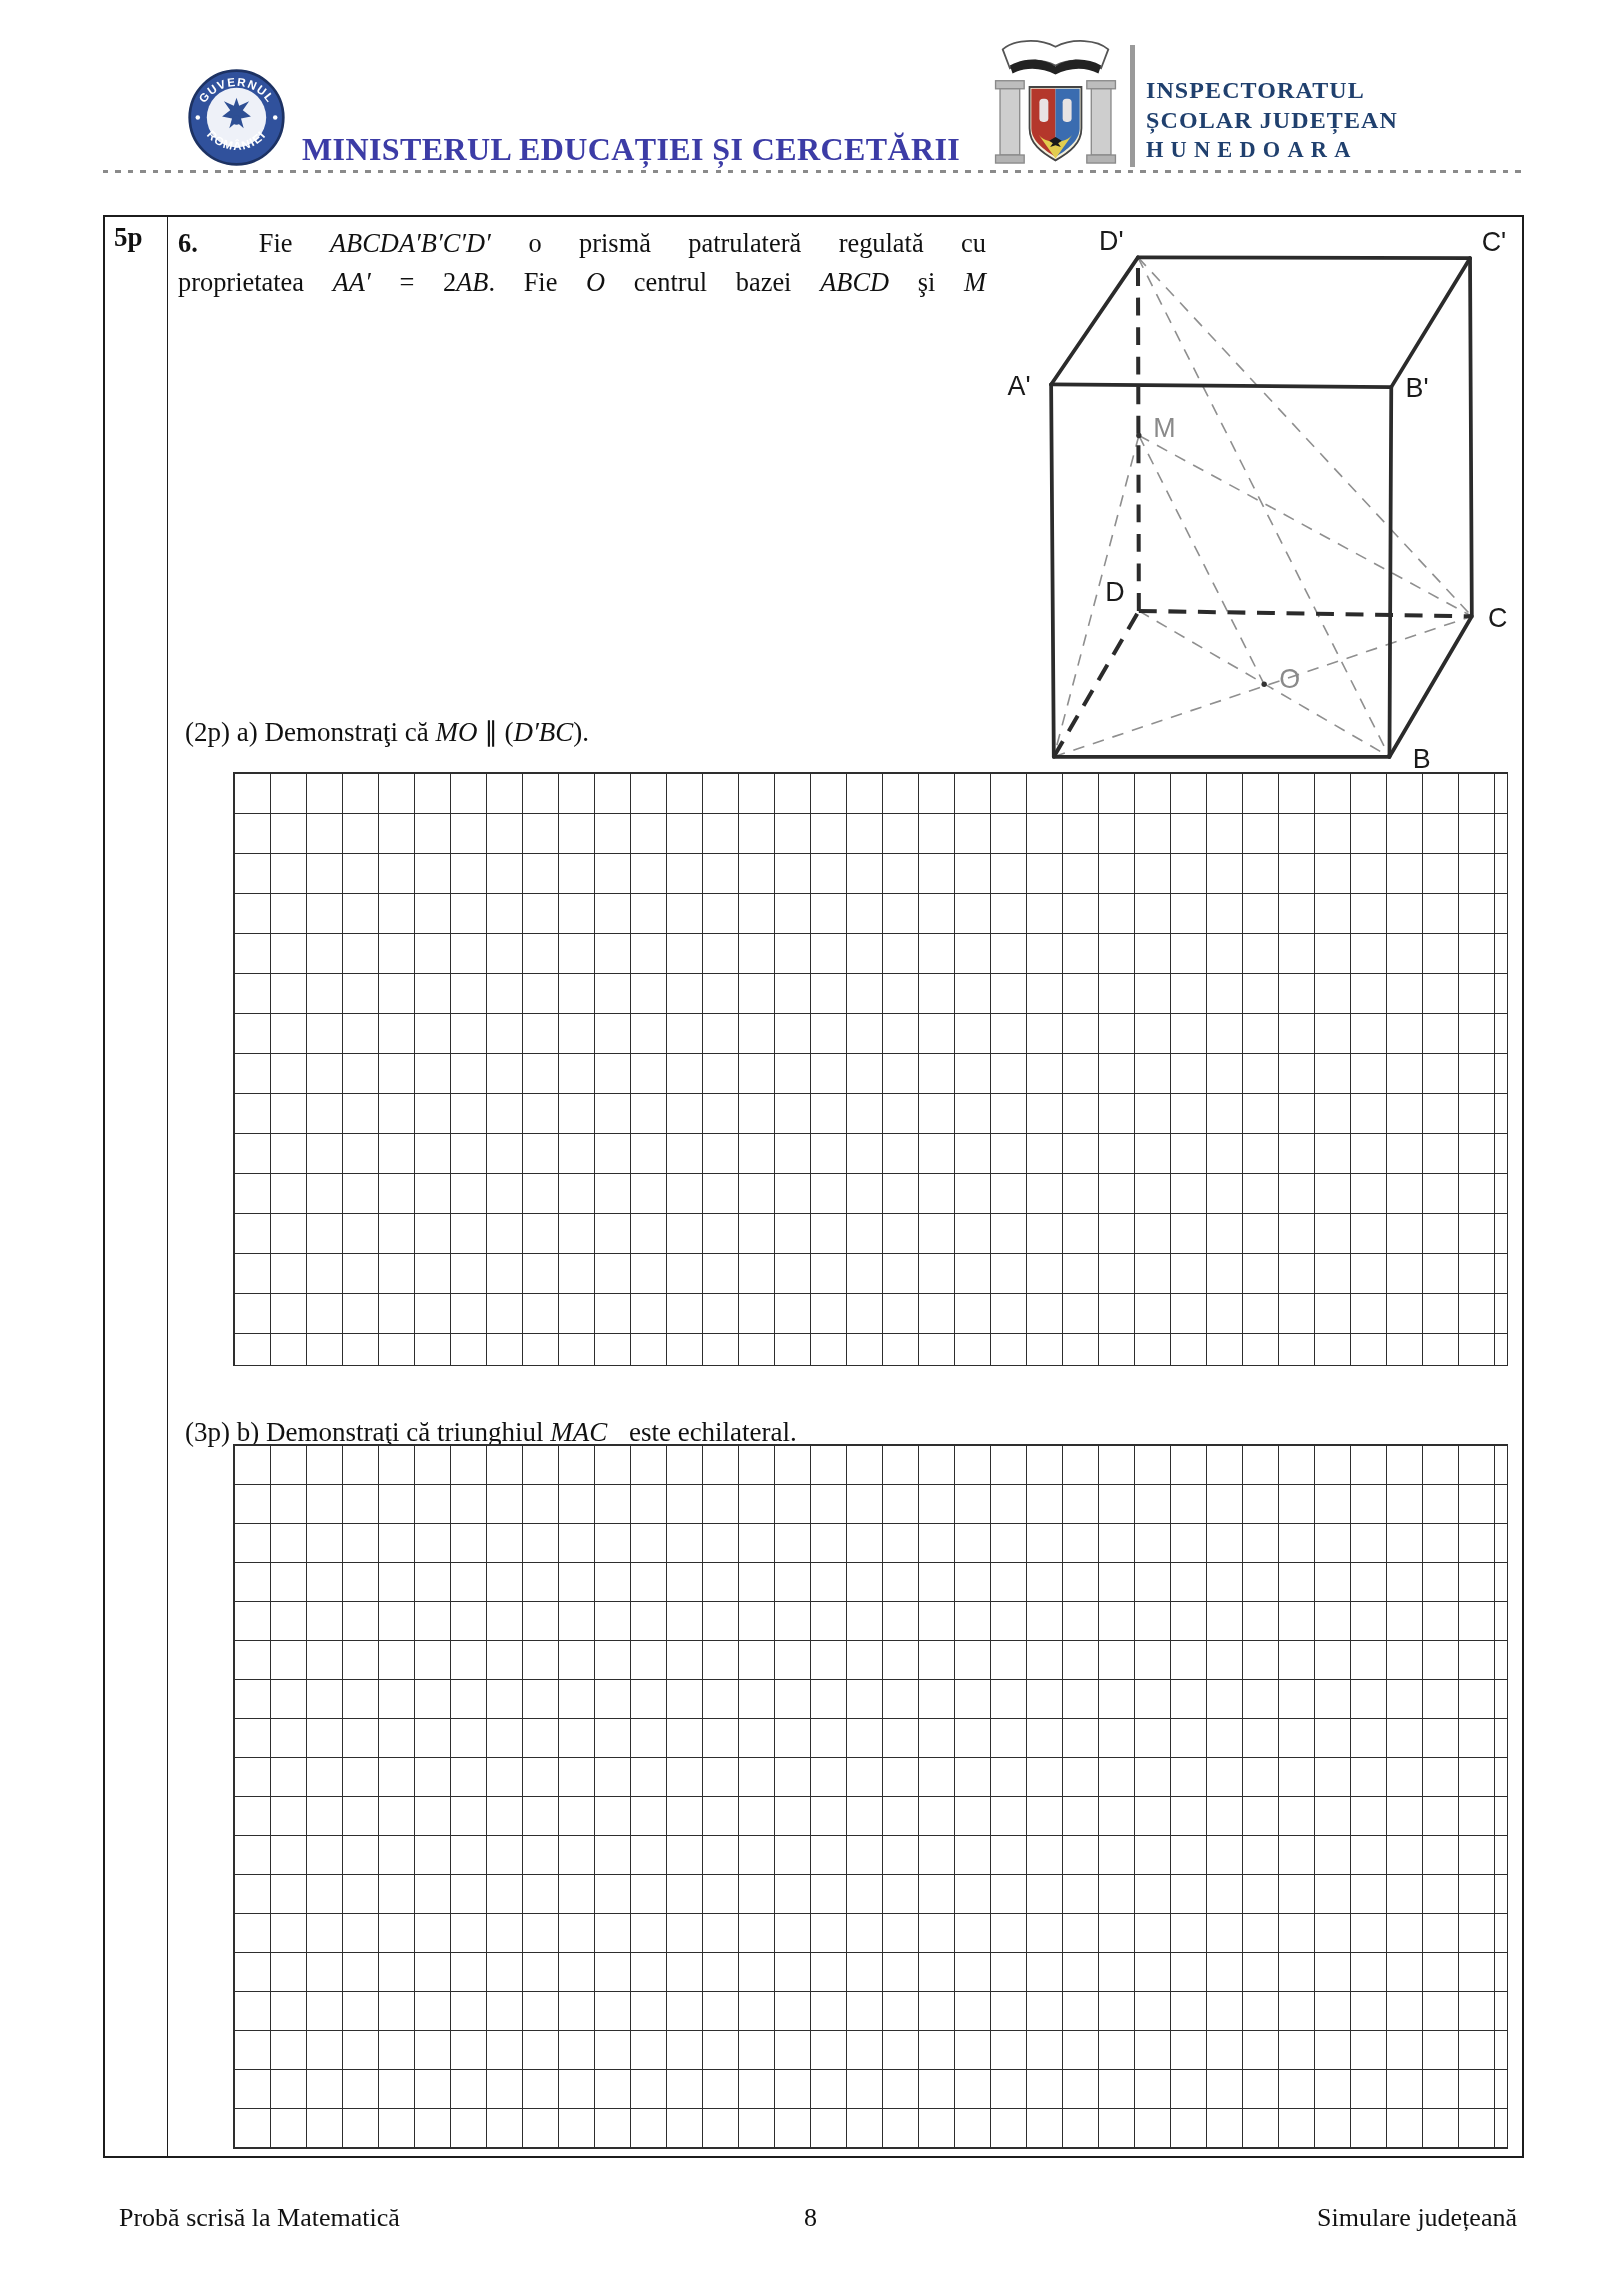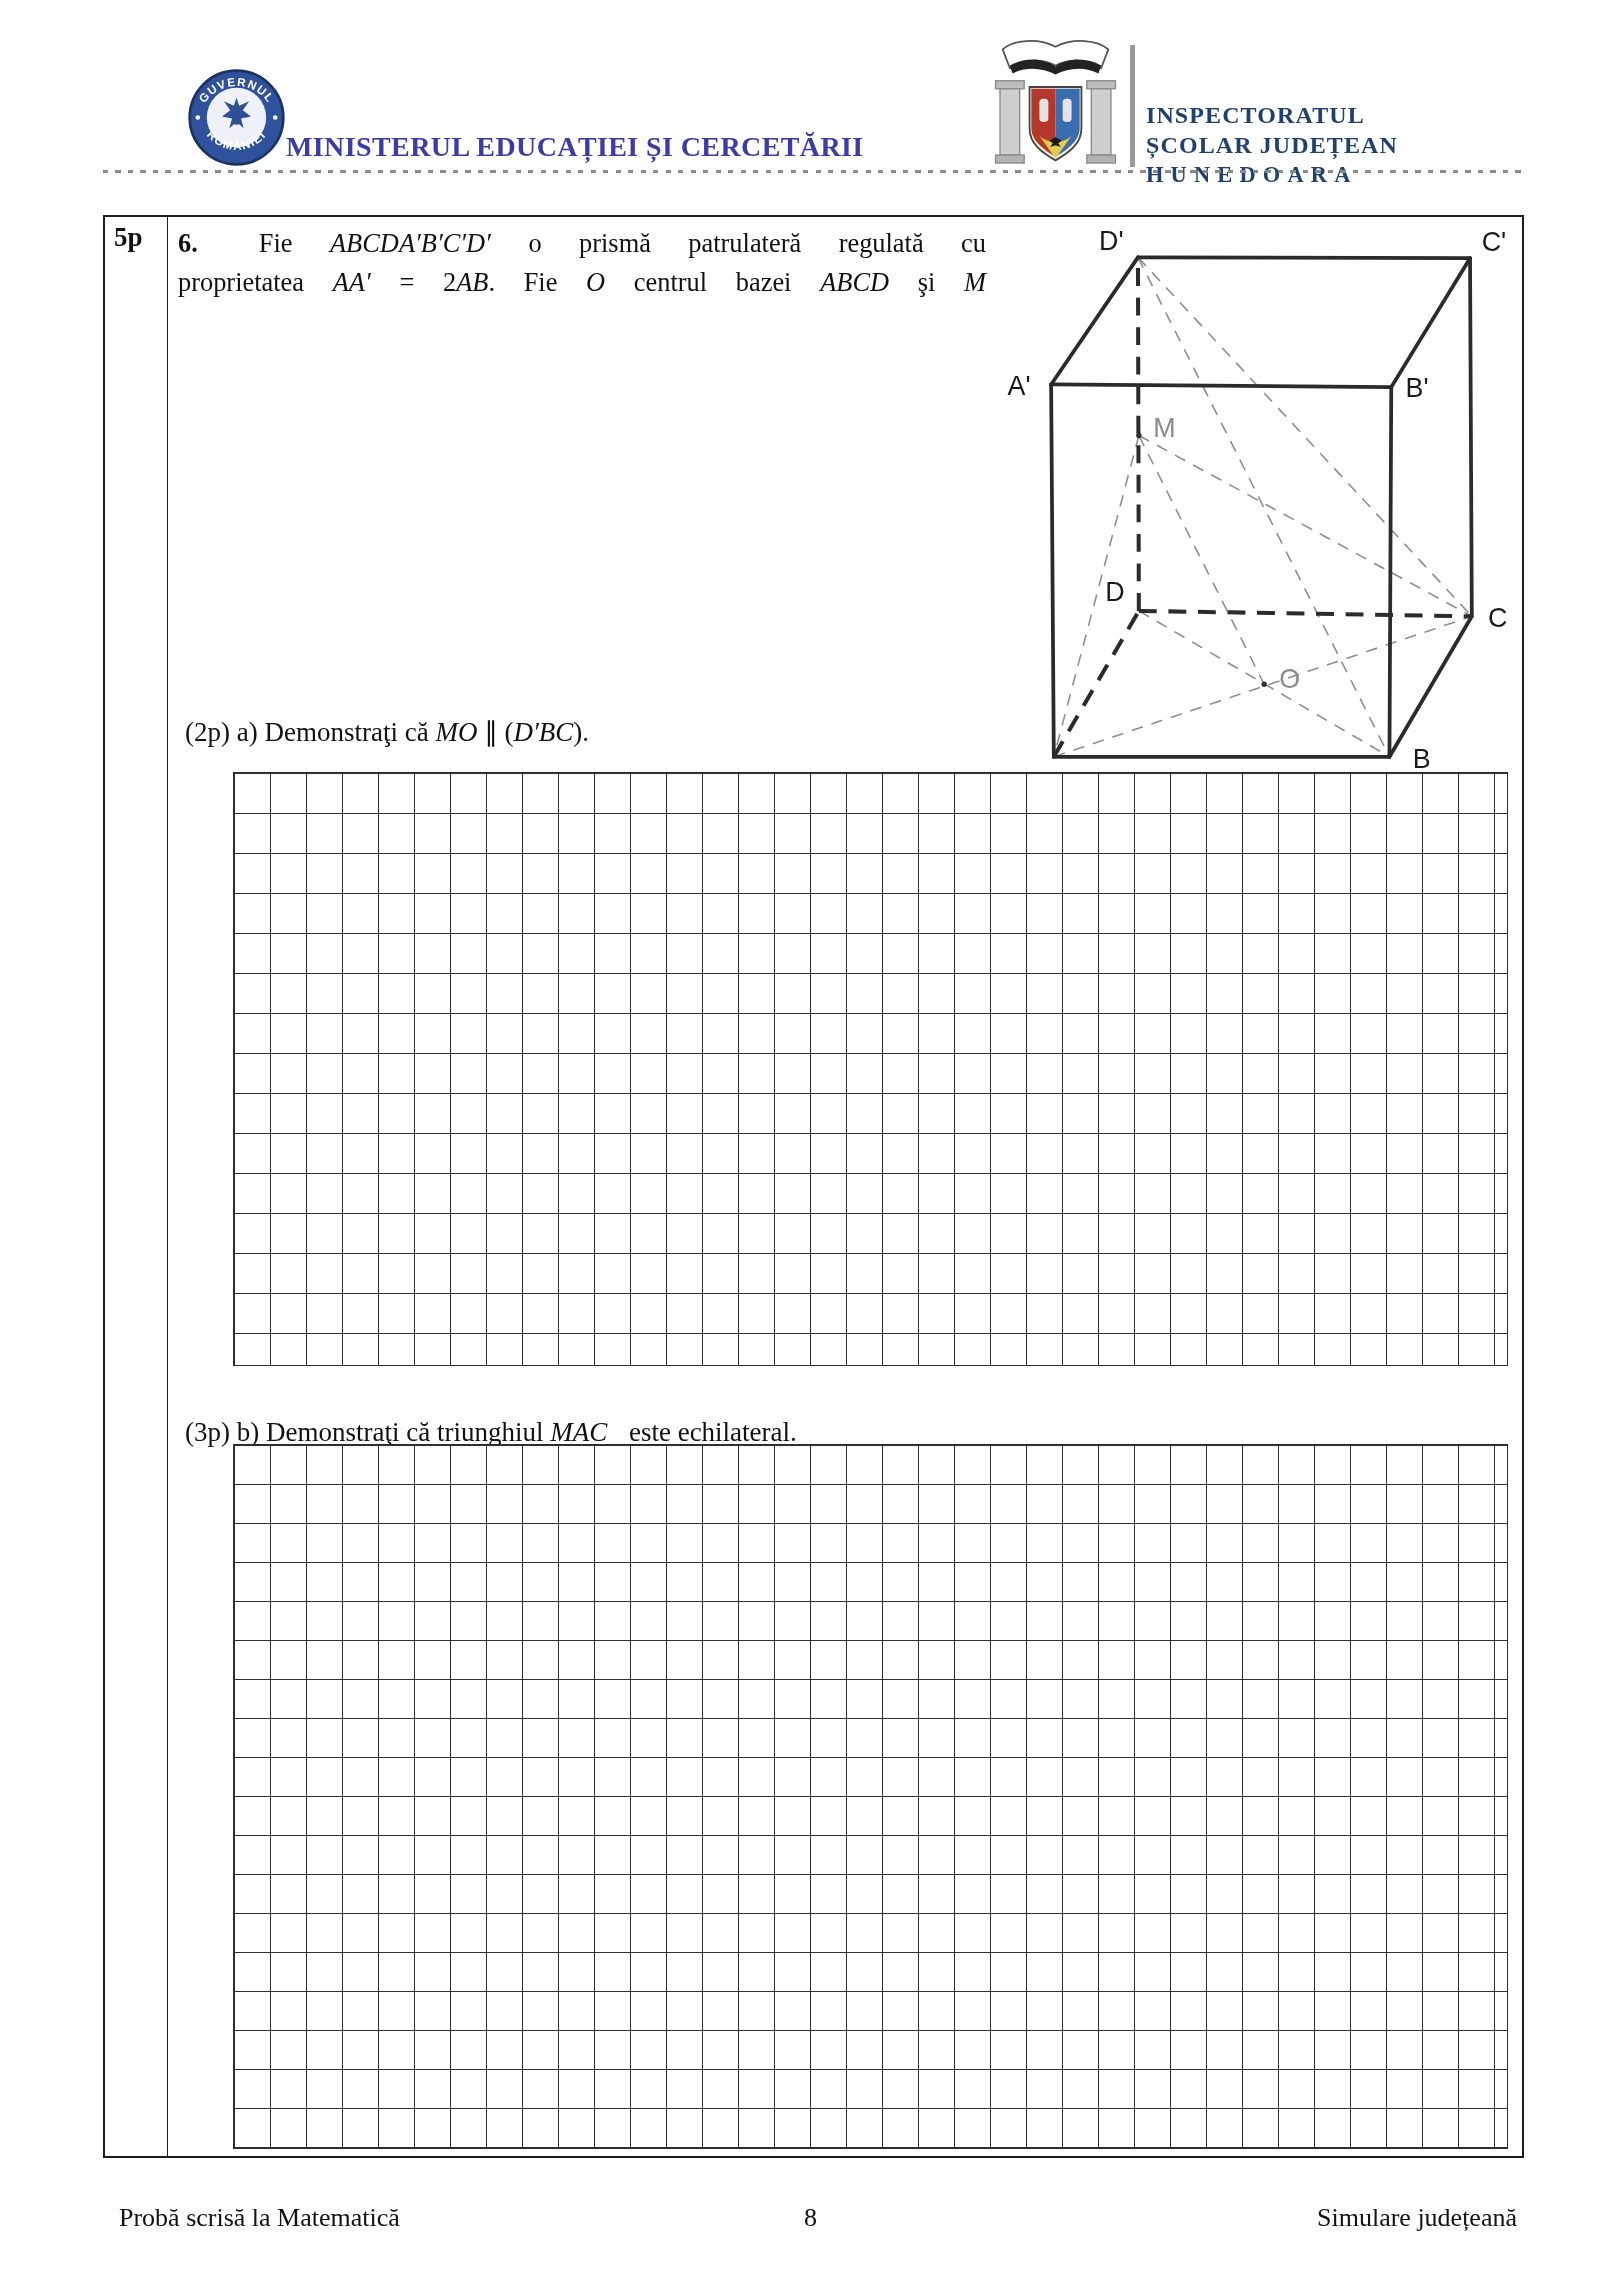--- a/index.html
+++ b/index.html
@@ -1,25 +1,25 @@
 <!DOCTYPE html>
 <html style="font-size:14.3px"><head>
 <meta charset="utf-8">
 <style>
   html,body{margin:0;padding:0;background:#e9e9e9;}
   .page{position:relative;width:1621px;height:2293px;background:#ffffff;overflow:hidden;
         font-family:"Liberation Serif", serif;color:#111;}
   .abs{position:absolute;}
 
   
-  .ministry-title{left:286px;top:131px;font-size:28px;font-weight:bold;color:#3c3ca6;
+  .ministry-title{left:302px;top:131px;font-size:32px;font-weight:bold;color:#3c3ca6;
                   letter-spacing:0.4px;white-space:nowrap;}
   .emblem-bar{left:1130px;top:45px;width:4.5px;height:122px;background:#9a9a9a;}
   .insp-block{left:1146px;top:75px;color:#20406e;font-weight:bold;
-              font-size:24px;line-height:30px;letter-spacing:1.1px;white-space:nowrap;margin-top:25px;}
+              font-size:24px;line-height:30px;letter-spacing:1.1px;white-space:nowrap;}
   .insp-line3{font-size:22.4px;letter-spacing:7.2px;}
   .dashed-sep{left:103px;top:170px;width:1420px;height:2.7px;
               background:repeating-linear-gradient(to right,#8a8a8a 0 5.4px,transparent 5.4px 12.5px);}
 
   
   .exam-table{left:103px;top:215px;width:1421px;height:1943px;border:2.7px solid #1c1c1c;
               box-sizing:border-box;padding-left:16px;}
   .points-col{position:absolute;left:0;top:0;width:63px;height:100%;
               border-right:1.8px solid #1c1c1c;box-sizing:border-box;}
   .points-label{position:absolute;left:9px;top:4.5px;font-size:27px;font-weight:bold;}

